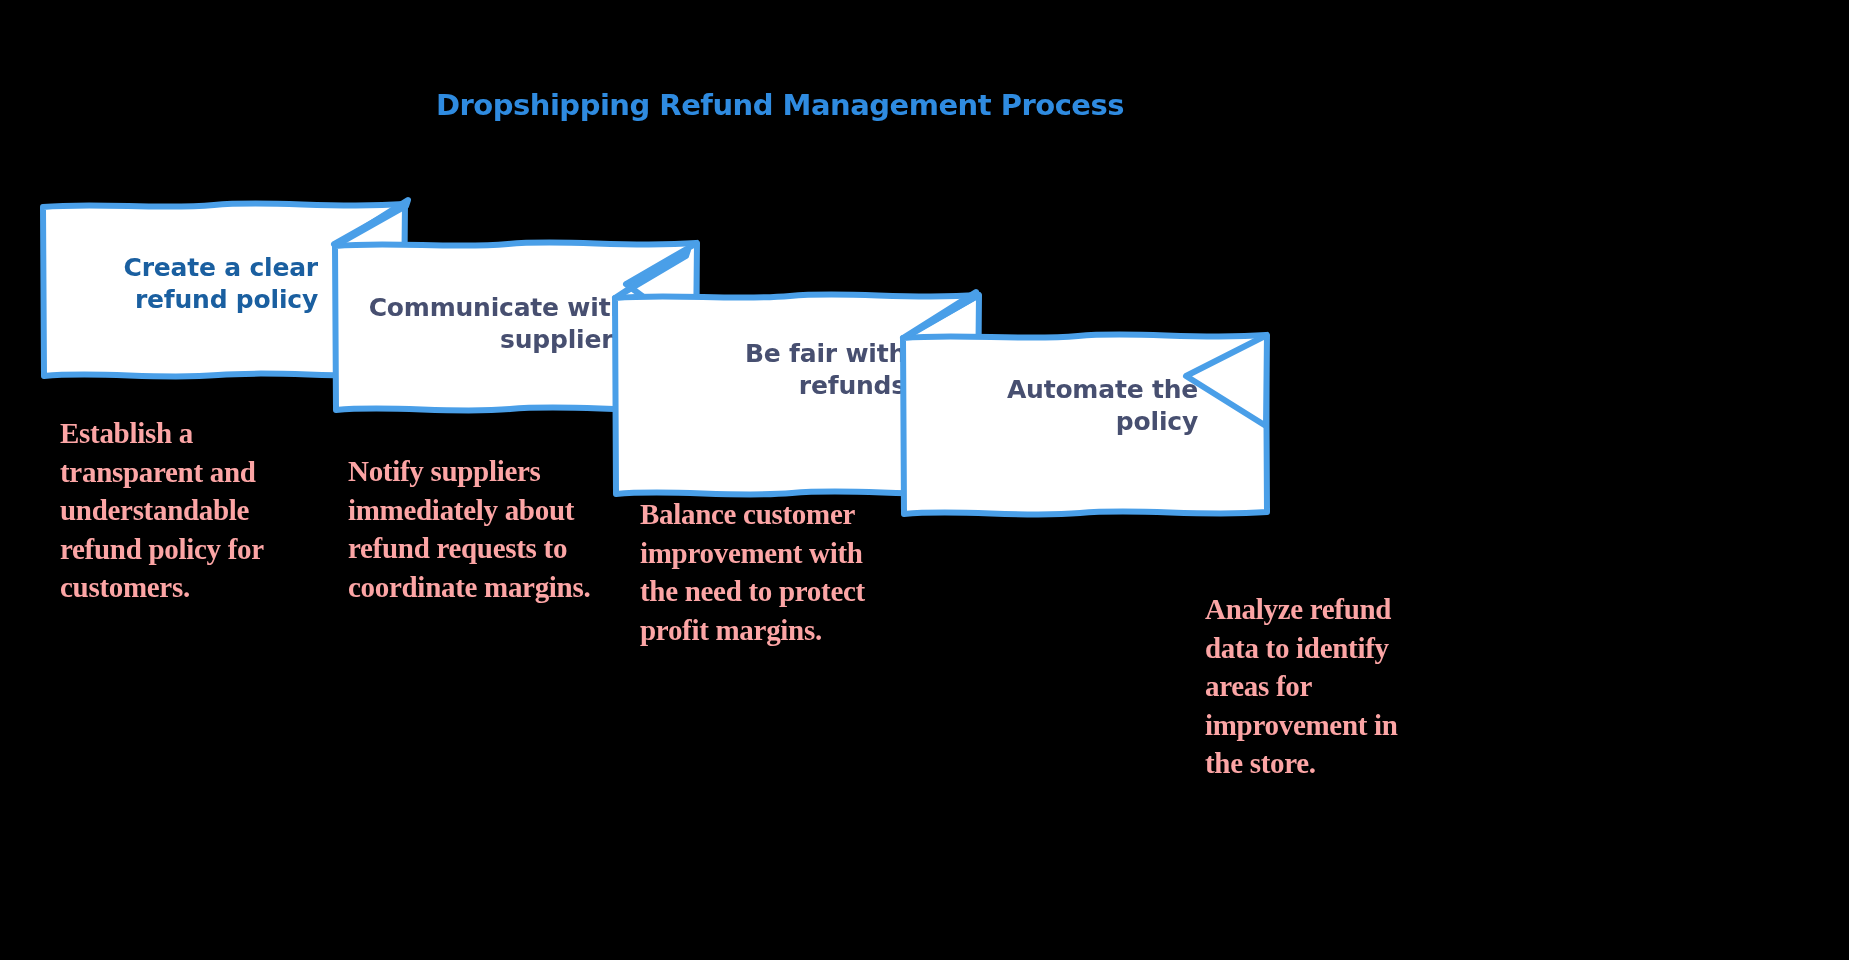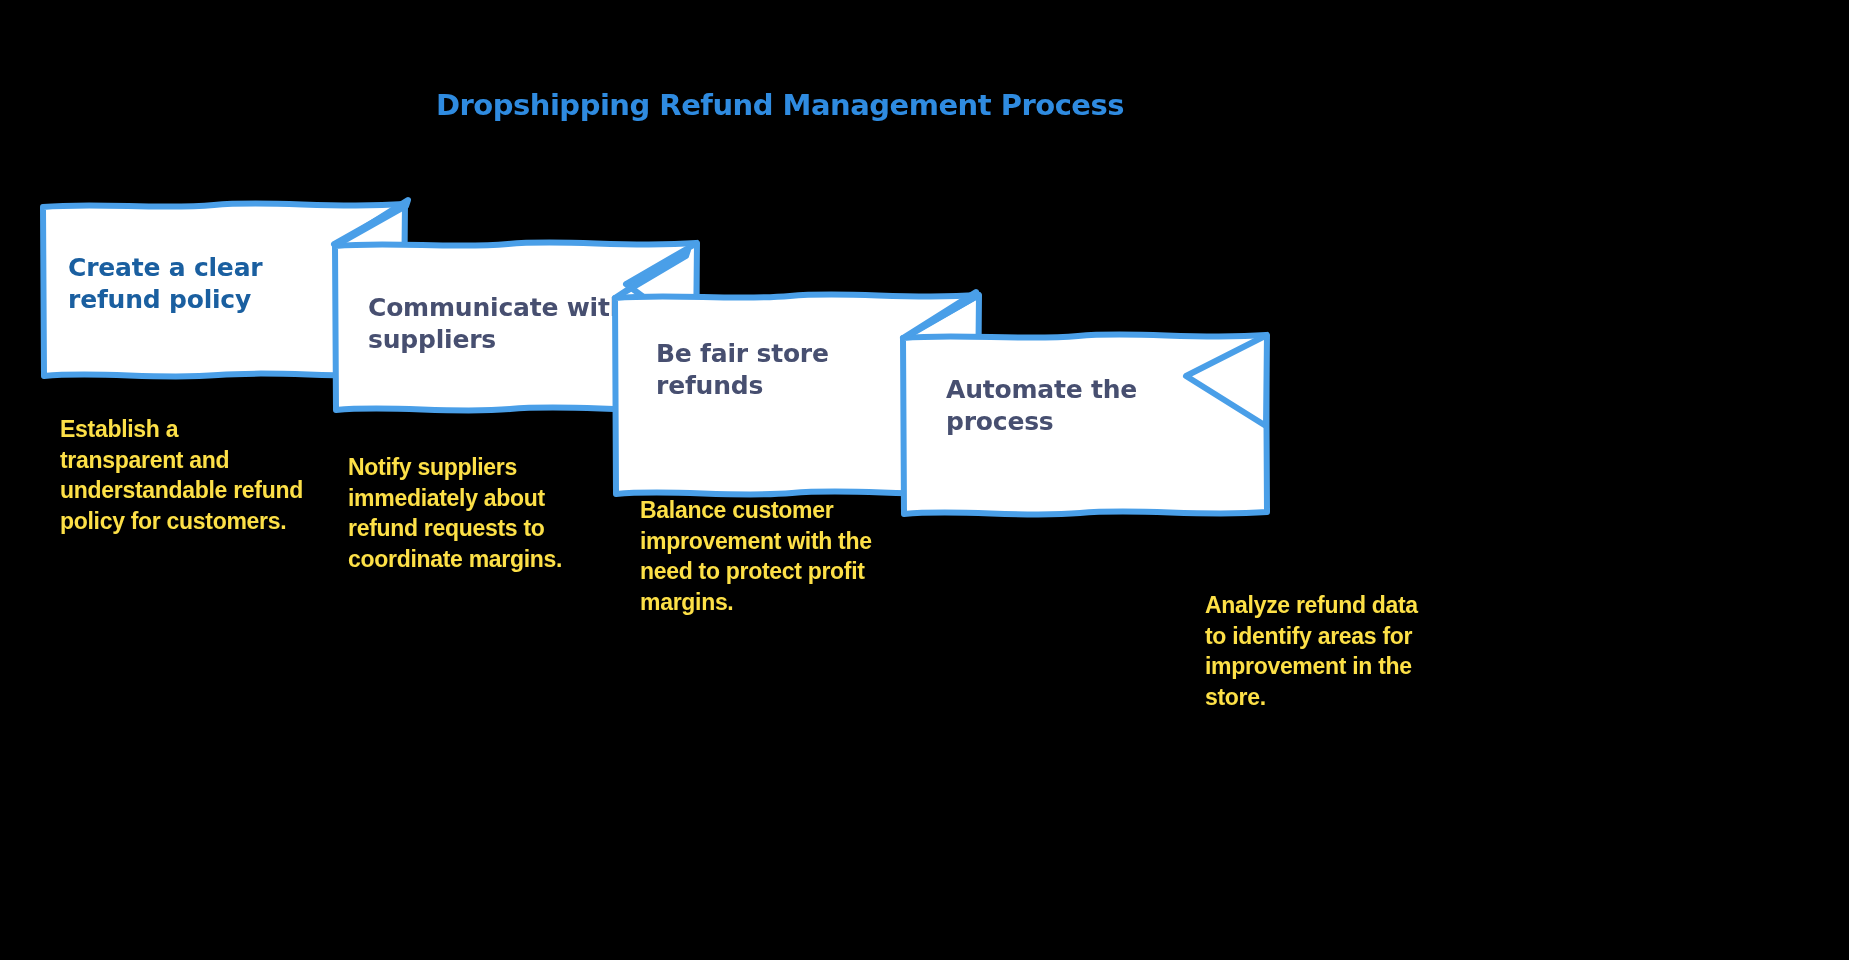--- a/index.html
+++ b/index.html
@@ -38,37 +38,37 @@
 
   .step-svg {
     position: absolute;
     left: 0;
     top: 0;
     overflow: visible;
   }
 
   .step-label {
     position: absolute;
-    text-align: left;
+    text-align: right;
     font-size: 25px;
     font-weight: bold;
     line-height: 1.28;
     color: #474F70;
     font-family: "DejaVu Sans", sans-serif;
     letter-spacing: -0.2px;
   }
   .step-label.accent { color: #1A5FA0; }
 
   .step-caption {
     position: absolute;
-    font-size: 23px;
+    font-size: 29px;
     font-weight: bold;
     line-height: 1.33;
-    color: #fde047;
-    font-family: Liberation Sans, sans-serif;
+    color: #fca5a5;
+    font-family: Liberation Serif, serif;
     letter-spacing: -0.3px;
   }
 </style>
 </head>
 <body>
 
 <div id="stage">
 
   <div id="chart-title">Dropshipping Refund Management Process</div>
 
@@ -94,29 +94,29 @@
   </div>
   <div class="step-caption" style="left:348px; top:452px; width:256px;">Notify suppliers immediately about refund requests to coordinate margins.</div>
 
   <div class="step" style="left:610px; top:288px; width:374px; height:212px;">
     <svg class="step-svg" width="374" height="212" viewBox="0 0 374 212">
       <path d="M5,10 C62,5 124,13 180,8 C236,3 300,12 368,7
                L369,204 C302,209 242,200 182,205 C124,210 62,201 6,206 Z" fill="#FFFFFF" stroke="#4A9FE8" stroke-width="6" stroke-linejoin="round" stroke-linecap="round"></path>
       <path d="M5,10 L76,-32 L78,-38 Z" fill="#FFFFFF" stroke="#4A9FE8" stroke-width="6" stroke-linejoin="round" stroke-linecap="round"></path>
       <path d="M298,48 L369,7 L368,104 Z" fill="#FFFFFF" stroke="#4A9FE8" stroke-width="6" stroke-linejoin="round" stroke-linecap="round"></path>
     </svg>
-    <div class="step-label" style="left:46px; top:50px; width:250px;">Be fair store refunds</div>
+    <div class="step-label" style="left:46px; top:50px; width:250px;">Be fair with refunds</div>
   </div>
   <div class="step-caption" style="left:640px; top:495px; width:250px;">Balance customer improvement with the need to protect profit margins.</div>
 
   <div class="step" style="left:898px; top:328px; width:374px; height:192px;">
     <svg class="step-svg" width="374" height="192" viewBox="0 0 374 192">
       <path d="M5,10 C62,5 124,13 180,8 C236,3 300,12 368,7
                L369,184 C302,189 242,180 182,185 C124,190 62,181 6,186 Z" fill="#FFFFFF" stroke="#4A9FE8" stroke-width="6" stroke-linejoin="round" stroke-linecap="round"></path>
       <path d="M5,10 L76,-30 L78,-36 Z" fill="#FFFFFF" stroke="#4A9FE8" stroke-width="6" stroke-linejoin="round" stroke-linecap="round"></path>
       <path d="M288,48 L369,7 L368,98 Z" fill="#FFFFFF" stroke="#4A9FE8" stroke-width="6" stroke-linejoin="round" stroke-linecap="round"></path>
     </svg>
-    <div class="step-label" style="left:48px; top:46px; width:252px;">Automate the process</div>
+    <div class="step-label" style="left:48px; top:46px; width:252px;">Automate the policy</div>
   </div>
 
   <div class="step-caption" style="left:1205px; top:590px; width:216px;">Analyze refund data to identify areas for improvement in the store.</div>
 
 </div>
 
 </body></html>

